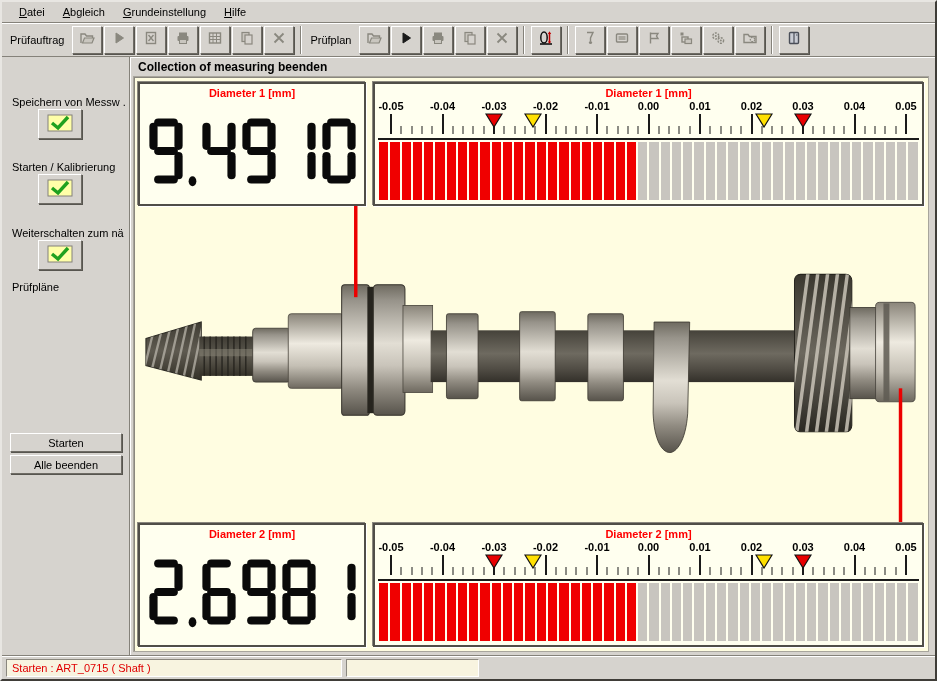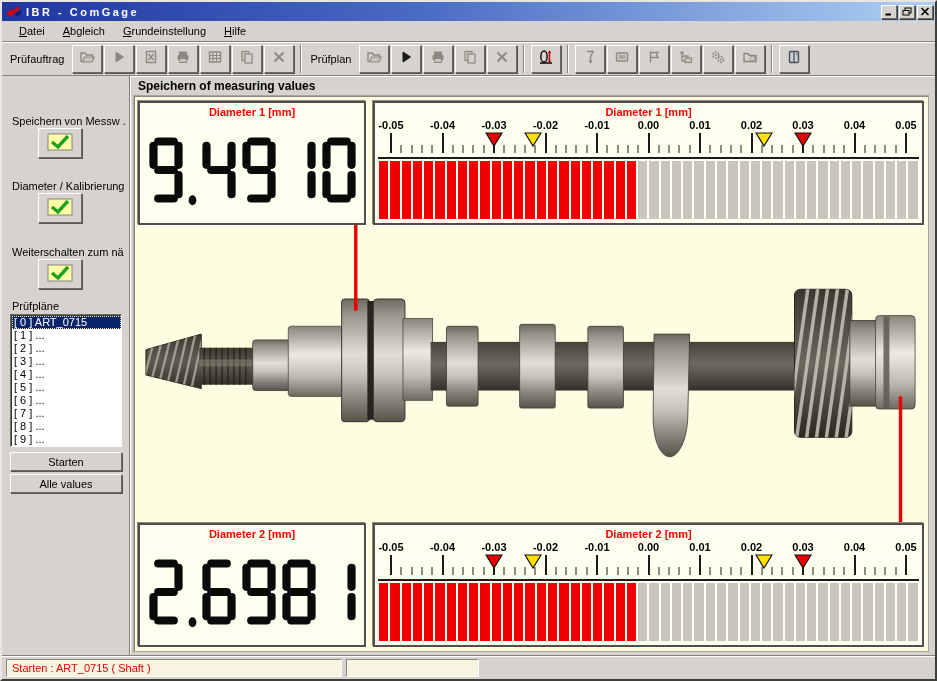--- a/index.html
+++ b/index.html
@@ -78,45 +78,20 @@
   .statusbar{height:24px;flex:0 0 24px;background:#D6D3CE;border-top:1px solid #85827A;
     box-shadow:inset 0 1px 0 #FFFFFF;display:flex;align-items:center;padding:0 4px;gap:4px;}
   .status-panel{height:18px;background:#F8F4E0;border:1px solid;border-color:#8A877E #FFFFFF #FFFFFF #8A877E;
     font-size:11px;color:#E00000;display:flex;align-items:center;padding-left:5px;white-space:nowrap;overflow:hidden;}
 </style>
 </head>
 <body>
 
 <div id="window">
 
-  <div class="titlebar">
-    <span class="app-icon">
-      <svg viewBox="0 0 16 14" width="16" height="14">
-        <polygon points="0,9 6,3 6,6 13,1 13,5 6,10 6,12" fill="#D40000"></polygon>
-        <polygon points="9,9 15,5 15,9 10,12" fill="#10207A"></polygon>
-      </svg>
-    </span>
-    <span class="title">IBR - ComGage</span>
-    <button class="win-btn" title="Minimize">
-      <svg viewBox="0 0 10 9" width="10" height="9">
-          <line x1="1.5" y1="7.5" x2="7" y2="7.5" stroke="#000" stroke-width="2"></line>
-        </svg>
-    </button>
-    <button class="win-btn" title="Restore">
-      <svg viewBox="0 0 10 9" width="10" height="9">
-          <rect x="3" y="1" width="6" height="5" fill="none" stroke="#000"></rect>
-          <rect x="1" y="3.5" width="6" height="4.5" fill="#D6D3CE" stroke="#000"></rect>
-        </svg>
-    </button>
-    <button class="win-btn" title="Close">
-      <svg viewBox="0 0 10 9" width="10" height="9">
-          <path d="M1.5 1 L8.5 8 M8.5 1 L1.5 8" stroke="#000" stroke-width="1.6"></path>
-        </svg>
-    </button>
-  </div>
 
   <div class="menubar">
       <div class="menu-item"><u>D</u>atei</div>
       <div class="menu-item"><u>A</u>bgleich</div>
       <div class="menu-item"><u>G</u>rundeinstellung</div>
       <div class="menu-item"><u>H</u>ilfe</div>
     </div>
 
   <div class="toolbar">
       <span class="tb-label">Prüfauftrag</span>
@@ -258,53 +233,41 @@
   <div class="content">
 
     <div class="sidebar">
       <div class="side-label" style="top:39px">Speichern von Messw ...</div>
       <button class="check-btn" style="top:52px">
           <span><svg viewBox="0 0 26 18" width="26" height="18">
               <rect x="1" y="1" width="24" height="16" fill="#FFFFA8" stroke="#84827A"></rect>
               <path d="M5 9 L11 14 L21 3" stroke="#1FA11F" stroke-width="3.4" fill="none"></path>
             </svg></span>
         </button>
-      <div class="side-label" style="top:104px">Diameter / Kalibrierung</div>
+      <div class="side-label" style="top:104px">Starten / Kalibrierung</div>
       <button class="check-btn" style="top:117px">
           <span><svg viewBox="0 0 26 18" width="26" height="18">
               <rect x="1" y="1" width="24" height="16" fill="#FFFFA8" stroke="#84827A"></rect>
               <path d="M5 9 L11 14 L21 3" stroke="#1FA11F" stroke-width="3.4" fill="none"></path>
             </svg></span>
         </button>
       <div class="side-label" style="top:170px">Weiterschalten zum nä ...</div>
       <button class="check-btn" style="top:183px">
           <span><svg viewBox="0 0 26 18" width="26" height="18">
               <rect x="1" y="1" width="24" height="16" fill="#FFFFA8" stroke="#84827A"></rect>
               <path d="M5 9 L11 14 L21 3" stroke="#1FA11F" stroke-width="3.4" fill="none"></path>
             </svg></span>
         </button>
       <div class="plans-label">Prüfpläne</div>
-      <div class="plan-list">
-          <div class="plan-item selected">[ 0 ] ART_0715</div>
-          <div class="plan-item">[ 1 ] ...</div>
-          <div class="plan-item">[ 2 ] ...</div>
-          <div class="plan-item">[ 3 ] ...</div>
-          <div class="plan-item">[ 4 ] ...</div>
-          <div class="plan-item">[ 5 ] ...</div>
-          <div class="plan-item">[ 6 ] ...</div>
-          <div class="plan-item">[ 7 ] ...</div>
-          <div class="plan-item">[ 8 ] ...</div>
-          <div class="plan-item">[ 9 ] ...</div>
-        </div>
       <button class="side-btn" style="top:376px">Starten</button>
-      <button class="side-btn" style="top:398px">Alle values</button>
+      <button class="side-btn" style="top:398px">Alle beenden</button>
     </div>
 
     <div class="main">
-      <div class="main-title">Speichern of measuring values</div>
+      <div class="main-title">Collection of measuring beenden</div>
       <div class="canvas">
 
         <div class="meas-row">
           <div class="display-panel">
             <div class="panel-title">Diameter 1 [mm]</div>
             <div class="seg-value">
                 <svg class="seg-digit" viewBox="0 0 44 80">
                   <line x1="13" y1="7" x2="31" y2="7" stroke="#0A0A0A" stroke-width="9.5" stroke-linecap="round"></line>
                   <line x1="36.5" y1="12" x2="36.5" y2="34" stroke="#0A0A0A" stroke-width="9.5" stroke-linecap="round"></line>
                   <line x1="36.5" y1="46" x2="36.5" y2="68" stroke="#0A0A0A" stroke-width="9.5" stroke-linecap="round"></line>

